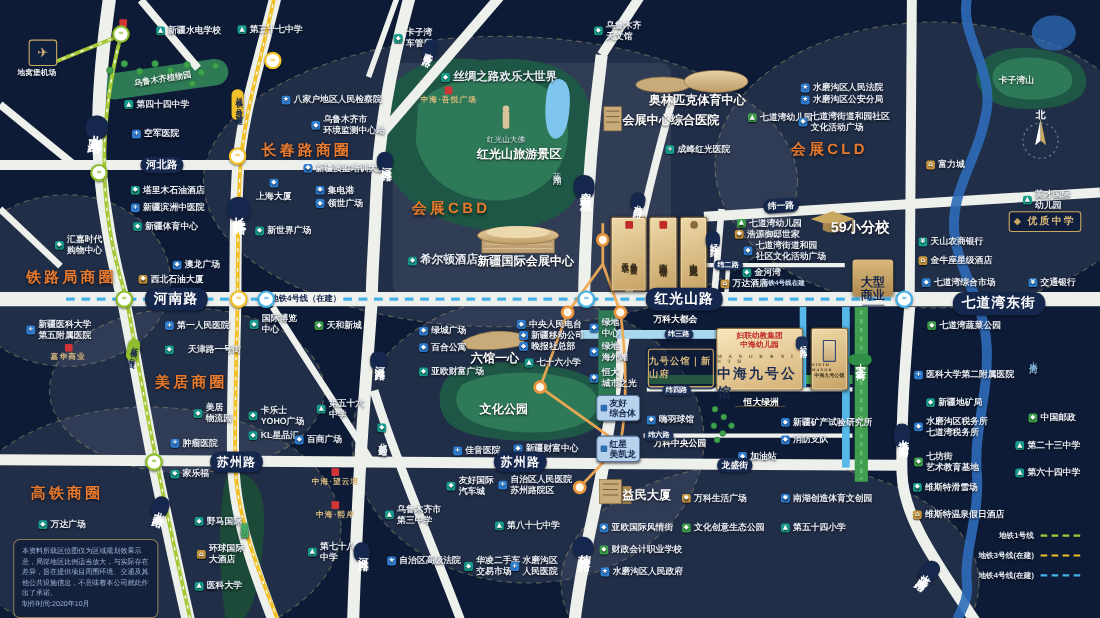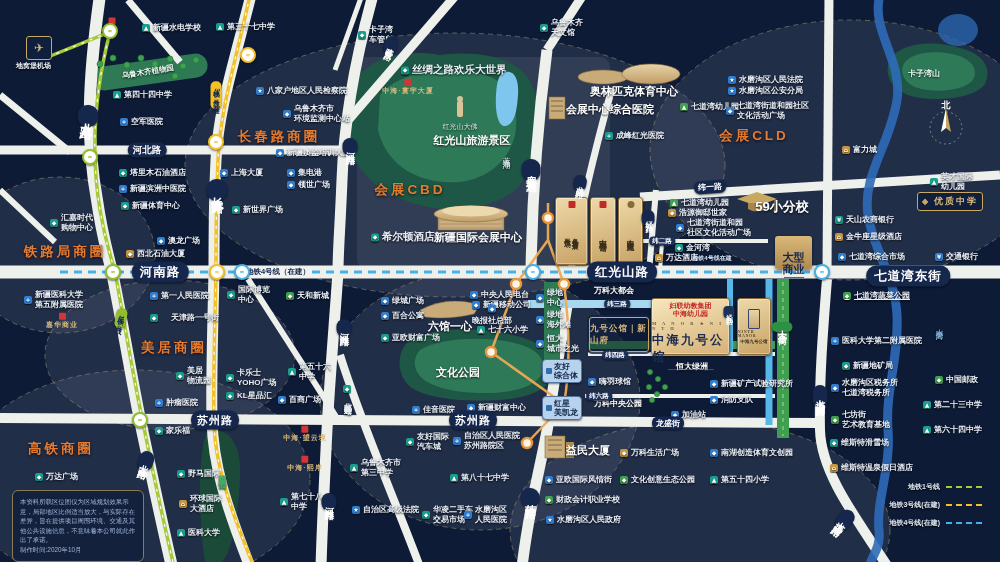--- a/index.html
+++ b/index.html
@@ -319,56 +319,56 @@
       <div class="poi" style="left: 120px; top: 122px;"><span class="ic" style="background: rgb(47, 127, 212);">+</span><span class="tx">空军医院</span></div>
       <div class="poi" style="left: 119px; top: 173px;"><span class="ic" style="background: rgb(23, 160, 143);">◆</span><span class="tx">塔里木石油酒店</span></div>
       <div class="poi" style="left: 119px; top: 189px; align-items: center;"><span class="ic" style="background: rgb(47, 127, 212);">+</span><span class="tx">新疆滨洲中医院</span></div>
       <div class="poi" style="left: 121px; top: 206px;"><span class="ic" style="background: rgb(23, 160, 143);">◆</span><span class="tx">新疆体育中心</span></div>
       <div class="poi" style="left: 50px; top: 223px;"><span class="ic" style="background: rgb(23, 160, 143);">◆</span><span class="tx">汇嘉时代
 购物中心</span></div>
       <div class="poi" style="left: 256px; top: 91px;"><span class="ic" style="background: rgb(47, 127, 212);">★</span><span class="tx">八家户地区人民检察院</span></div>
       <div class="poi" style="left: 283px; top: 114px;"><span class="ic" style="background: rgb(47, 127, 212);">◆</span><span class="tx">乌鲁木齐市
 环境监测中心站</span></div>
       <div class="poi" style="left: 276px; top: 153px;"><span class="ic" style="background: rgb(47, 127, 212);">◆</span><span class="tx">新疆质监培训大厦</span></div>
-      <div class="poi" style="left: 220px; top: 173px;"><span class="ic" style="background: rgb(47, 127, 212);">◆</span><span class="tx">上海大厦</span></div>
+      <div class="poi" style="left: 233px; top: 173px; flex-direction: column;"><span class="ic" style="background: rgb(47, 127, 212);">◆</span><span class="tx">上海大厦</span></div>
       <div class="poi" style="left: 287px; top: 173px;"><span class="ic" style="background: rgb(47, 127, 212);">◆</span><span class="tx">集电港</span></div>
       <div class="poi" style="left: 287px; top: 185px;"><span class="ic" style="background: rgb(47, 127, 212);">◆</span><span class="tx">领世广场</span></div>
       <div class="poi" style="left: 232px; top: 210px;"><span class="ic" style="background: rgb(23, 160, 143);">◆</span><span class="tx">新世界广场</span></div>
       <div class="poi" style="left: 157px; top: 241px;"><span class="ic" style="background: rgb(47, 127, 212);">◆</span><span class="tx">澳龙广场</span></div>
       <div class="poi" style="left: 126px; top: 254px;"><span class="ic" style="background: rgb(201, 151, 63);">◆</span><span class="tx">西北石油大厦</span></div>
       <div class="poi" style="left: 227px; top: 295px;"><span class="ic" style="background: rgb(23, 160, 143);">◆</span><span class="tx">国际博览
 中心</span></div>
       <div class="poi" style="left: 286px; top: 296px;"><span class="ic" style="background: rgb(63, 163, 77);">◆</span><span class="tx">天和新城</span></div>
       <div class="poi" style="left: 150px; top: 296px;"><span class="ic" style="background: rgb(47, 127, 212);">+</span><span class="tx">第一人民医院</span></div>
       <div class="poi" style="left: 150px; top: 318px; gap: 13px;"><span class="ic" style="background: rgb(23, 160, 143);">◆</span><span class="tx">天津路一号街</span></div>
       <div class="poi" style="left: 24px; top: 300px;"><span class="ic" style="background: rgb(47, 127, 212);">+</span><span class="tx">新疆医科大学
 第五附属医院</span></div>
       <div class="poi" style="left: 176px; top: 376px;"><span class="ic" style="background: rgb(23, 160, 143);">◆</span><span class="tx">美居
 物流园</span></div>
       <div class="poi" style="left: 155px; top: 403px;"><span class="ic" style="background: rgb(47, 127, 212);">+</span><span class="tx">肿瘤医院</span></div>
       <div class="poi" style="left: 226px; top: 378px;"><span class="ic" style="background: rgb(23, 160, 143);">◆</span><span class="tx">卡乐士
 YOHO广场</span></div>
       <div class="poi" style="left: 226px; top: 396px;"><span class="ic" style="background: rgb(23, 160, 143);">◆</span><span class="tx">KL星品汇</span></div>
-      <div class="poi" style="left: 268px; top: 400px; padding-left: 10px;"><span class="ic" style="background: rgb(47, 127, 212);">◆</span><span class="tx">百商广场</span></div>
+      <div class="poi" style="left: 268px; top: 400px;"><span class="ic" style="background: rgb(47, 127, 212);">◆</span><span class="tx">百商广场</span></div>
       <div class="poi" style="left: 288px; top: 372px;"><span class="ic" style="background: rgb(23, 160, 143);">▲</span><span class="tx">第五十六
 中学</span></div>
       <div class="poi" style="left: 155px; top: 431px;"><span class="ic" style="background: rgb(23, 160, 143);">◆</span><span class="tx">家乐福</span></div>
       <div class="poi" style="left: 177px; top: 474px;"><span class="ic" style="background: rgb(23, 160, 143);">◆</span><span class="tx">野马国际</span></div>
       <div class="poi" style="left: 179px; top: 504px;"><span class="ic" style="background: rgb(201, 151, 63);">⌂</span><span class="tx">环球国际
 大酒店</span></div>
       <div class="poi" style="left: 177px; top: 533px;"><span class="ic" style="background: rgb(23, 160, 143);">▲</span><span class="tx">医科大学</span></div>
       <div class="poi" style="left: 280px; top: 502px;"><span class="ic" style="background: rgb(23, 160, 143);">▲</span><span class="tx">第七十八
 中学</span></div>
       <div class="poi vert" style="left: 347px; top: 385px;"><span class="ic" style="background: rgb(23, 160, 143);">◆</span><span class="tx">北郊客运站</span></div>
       <div class="poi" style="left: 381px; top: 301px;"><span class="ic" style="background: rgb(47, 127, 212);">◆</span><span class="tx">绿城广场</span></div>
       <div class="poi" style="left: 381px; top: 316px;"><span class="ic" style="background: rgb(47, 127, 212);">◆</span><span class="tx">百合公寓</span></div>
       <div class="poi" style="left: 381px; top: 338px;"><span class="ic" style="background: rgb(23, 160, 143);">◆</span><span class="tx">亚欧财富广场</span></div>
       <div class="poi" style="left: 470px; top: 295px;"><span class="ic" style="background: rgb(47, 127, 212);">◆</span><span class="tx">中央人民电台</span></div>
       <div class="poi" style="left: 472px; top: 305px;"><span class="ic" style="background: rgb(47, 127, 212);">◆</span><span class="tx">新疆移动公司</span></div>
-      <div class="poi" style="left: 472px; top: 315px; flex-direction: column;"><span class="ic" style="background: rgb(47, 127, 212);">◆</span><span class="tx">晚报社总部</span></div>
+      <div class="poi" style="left: 472px; top: 315px;"><span class="ic" style="background: rgb(47, 127, 212);">◆</span><span class="tx">晚报社总部</span></div>
       <div class="poi" style="left: 477px; top: 330px;"><span class="ic" style="background: rgb(23, 160, 143);">▲</span><span class="tx">七十六小学</span></div>
       <div class="poi" style="left: 412px; top: 410px;"><span class="ic" style="background: rgb(47, 127, 212);">+</span><span class="tx">佳音医院</span></div>
       <div class="poi" style="left: 467px; top: 408px;"><span class="ic" style="background: rgb(47, 127, 212);">◆</span><span class="tx">新疆财富中心</span></div>
       <div class="poi" style="left: 406px; top: 442px;"><span class="ic" style="background: rgb(23, 160, 143);">◆</span><span class="tx">友好国际
 汽车城</span></div>
       <div class="poi" style="left: 453px; top: 441px;"><span class="ic" style="background: rgb(47, 127, 212);">+</span><span class="tx">自治区人民医院
 苏州路院区</span></div>
       <div class="poi" style="left: 450px; top: 478px;"><span class="ic" style="background: rgb(23, 160, 143);">▲</span><span class="tx">第八十七中学</span></div>
       <div class="poi" style="left: 350px; top: 468px;"><span class="ic" style="background: rgb(23, 160, 143);">▲</span><span class="tx">乌鲁木齐市
 第三中学</span></div>
@@ -393,21 +393,21 @@
       <div class="poi" style="left: 680px; top: 107px;"><span class="ic" style="background: rgb(63, 163, 77);">▲</span><span class="tx">七道湾幼儿园</span></div>
       <div class="poi" style="left: 726px; top: 111px;"><span class="ic" style="background: rgb(47, 127, 212);">◆</span><span class="tx">七道湾街道和园社区
 文化活动广场</span></div>
       <div class="poi" style="left: 842px; top: 150px;"><span class="ic" style="background: rgb(201, 151, 63);">⌂</span><span class="tx">富力城</span></div>
       <div class="poi" style="left: 930px; top: 182px;"><span class="ic" style="background: rgb(23, 160, 143);">▲</span><span class="tx">英才国际
 幼儿园</span></div>
       <div class="poi" style="left: 835px; top: 220px;"><span class="ic" style="background: rgb(23, 160, 143);">¥</span><span class="tx">天山农商银行</span></div>
       <div class="poi" style="left: 835px; top: 237px;"><span class="ic" style="background: rgb(201, 151, 63);">⌂</span><span class="tx">金牛座星级酒店</span></div>
       <div class="poi" style="left: 838px; top: 257px;"><span class="ic" style="background: rgb(47, 127, 212);">◆</span><span class="tx">七道湾综合市场</span></div>
       <div class="poi" style="left: 935px; top: 257px;"><span class="ic" style="background: rgb(47, 127, 212);">¥</span><span class="tx">交通银行</span></div>
-      <div class="poi" style="left: 843px; top: 296px; text-decoration: underline;"><span class="ic" style="background: rgb(63, 163, 77);">◆</span><span class="tx">七道湾蔬菜公园</span></div>
+      <div class="poi" style="left: 843px; top: 296px;"><span class="ic" style="background: rgb(63, 163, 77);">◆</span><span class="tx">七道湾蔬菜公园</span></div>
       <div class="poi" style="left: 831px; top: 341px;"><span class="ic" style="background: rgb(47, 127, 212);">+</span><span class="tx">医科大学第二附属医院</span></div>
       <div class="poi" style="left: 830px; top: 366px; padding-left: 12px;"><span class="ic" style="background: rgb(23, 160, 143);">◆</span><span class="tx">新疆地矿局</span></div>
       <div class="poi" style="left: 831px; top: 388px;"><span class="ic" style="background: rgb(47, 127, 212);">◆</span><span class="tx">水磨沟区税务所
 七道湾税务所</span></div>
       <div class="poi" style="left: 831px; top: 420px;"><span class="ic" style="background: rgb(63, 163, 77);">◆</span><span class="tx">七坊街
 艺术教育基地</span></div>
       <div class="poi" style="left: 830px; top: 443px;"><span class="ic" style="background: rgb(23, 160, 143);">◆</span><span class="tx">维斯特滑雪场</span></div>
       <div class="poi" style="left: 830px; top: 468px;"><span class="ic" style="background: rgb(201, 151, 63);">⌂</span><span class="tx">维斯特温泉假日酒店</span></div>
       <div class="poi" style="left: 935px; top: 380px; justify-content: flex-end;"><span class="ic" style="background: rgb(63, 163, 77);">◆</span><span class="tx">中国邮政</span></div>
       <div class="poi" style="left: 923px; top: 405px;"><span class="ic" style="background: rgb(23, 160, 143);">▲</span><span class="tx">第二十三中学</span></div>
@@ -477,21 +477,21 @@
       <div class="pl v" style="left: 222px; top: 473px; font-size: 7.5px; color: rgb(70, 176, 106); font-weight: 700;">鲤鱼山公园</div>
       <div class="pl v" style="left: 938px; top: 325px; font-size: 8px; color: rgb(143, 195, 238); font-weight: 500;">水磨河</div>
       <div class="pl" style="left: 692px; top: 366px; font-size: 8px; color: rgb(255, 255, 255); font-weight: 700;">恒大绿洲</div>
       <div class="pl" style="left: 614px; top: 290px; font-size: 8px; color: rgb(255, 255, 255); font-weight: 700;">万科大都会</div>
       <div class="pl" style="left: 618px; top: 403px; font-size: 8px; color: rgb(255, 255, 255); font-weight: 700;">万科中央公园</div>
       <div class="pl" style="left: 588px; top: 450px; font-size: 11px; color: rgb(255, 255, 255); font-weight: 700;">益民大厦</div>
       <div class="pl" style="left: 782px; top: 207px; font-size: 13px; color: rgb(255, 255, 255); font-weight: 700;">59小分校</div>
       <div class="pl" style="left: 148px; top: 72px; font-size: 7.5px; color: rgb(234, 246, 239); font-weight: 700; transform: translate(-50%, -50%) rotate(-9deg);">乌鲁木齐植物园</div>
       <div class="logo" style="left: 408px; top: 87px;">
         <div class="mk"></div>
-        <div class="tx">中海·寰宇大厦</div>
+        <div class="tx">中海·吾悦广场</div>
       </div>
       <div class="logo" style="left: 62px; top: 321px;">
         <div class="mk"></div>
         <div class="tx">嘉华商业</div>
       </div>
       <div class="logo" style="left: 305px; top: 434px;">
         <div class="mk"></div>
         <div class="tx">中海·望云境</div>
       </div>
       <div class="logo" style="left: 305px; top: 464px;">

